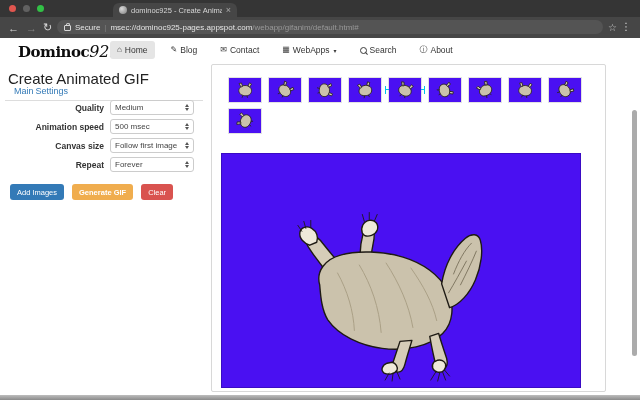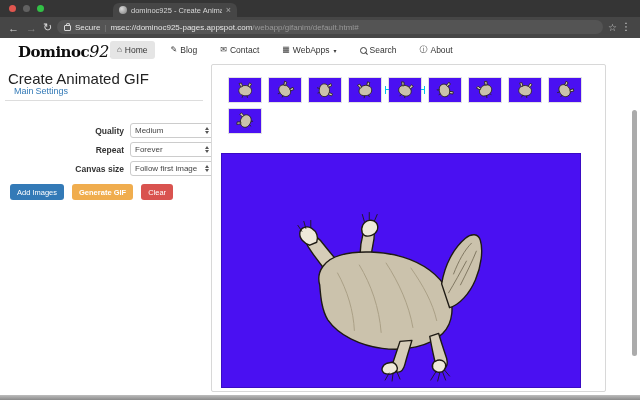--- a/index.html
+++ b/index.html
@@ -44,21 +44,21 @@
   .caret{font-size:6px;color:#3c3c3c;margin-left:1px;}
   .mag{width:5px;height:5px;border:1px solid #3c3c3c;border-radius:50%;position:relative;display:inline-block;}
   .mag::after{content:'';position:absolute;width:3px;height:1px;background:#3c3c3c;
               transform:rotate(45deg);left:4px;top:5px;}
 
   
   .sidebar-title{position:absolute;left:8px;top:70px;font-size:15px;color:#222;}
   .side-tabs{position:absolute;left:14px;top:86px;display:flex;gap:2px;font-size:9px;}
   .side-tab{color:#337ab7;}
   .side-rule{position:absolute;left:5px;top:100px;width:198px;border-top:1px solid #ddd;}
-  .settings-form{position:absolute;left:0;top:121px;width:208px;margin-left:20px;}
+  .settings-form{position:absolute;left:0;top:98px;width:208px;}
   .frow{display:flex;align-items:center;height:19px;}
   .flabel{width:110px;text-align:right;font-size:8.5px;font-weight:bold;color:#333;
           padding-right:6px;box-sizing:border-box;}
   .fselect{width:84px;height:15px;border:1px solid #ccc;border-radius:3px;background:#fff;
            display:flex;align-items:center;padding:0 4px;box-sizing:border-box;font-size:8px;color:#444;}
   .fval{flex:1;white-space:nowrap;overflow:hidden;}
   .sel-car{display:flex;flex-direction:column;gap:1px;flex:0 0 auto;margin-left:2px;}
   .t-up{width:0;height:0;border-left:2.5px solid transparent;border-right:2.5px solid transparent;
         border-bottom:3px solid #555;display:block;}
   .t-dn{width:0;height:0;border-left:2.5px solid transparent;border-right:2.5px solid transparent;
@@ -159,33 +159,43 @@
         <label class="flabel">Quality</label>
         <div class="fselect">
           <span class="fval">Medium</span>
           <span class="sel-car">
             <i class="t-up"></i>
             <i class="t-dn"></i>
           </span>
         </div>
       </div>
       <div class="frow">
-        <label class="flabel">Repeat</label>
+        <label class="flabel">Animation speed</label>
         <div class="fselect">
-          <span class="fval">Forever</span>
+          <span class="fval">500 msec</span>
           <span class="sel-car">
             <i class="t-up"></i>
             <i class="t-dn"></i>
           </span>
         </div>
       </div>
       <div class="frow">
         <label class="flabel">Canvas size</label>
         <div class="fselect">
           <span class="fval">Follow first image</span>
+          <span class="sel-car">
+            <i class="t-up"></i>
+            <i class="t-dn"></i>
+          </span>
+        </div>
+      </div>
+      <div class="frow">
+        <label class="flabel">Repeat</label>
+        <div class="fselect">
+          <span class="fval">Forever</span>
           <span class="sel-car">
             <i class="t-up"></i>
             <i class="t-dn"></i>
           </span>
         </div>
       </div>
     </div>
   <div class="btnrow">
       <button class="btn" style="background: rgb(51, 122, 183);">Add Images</button>
       <button class="btn" style="background: rgb(240, 173, 78); font-weight: bold;">Generate GIF</button>

